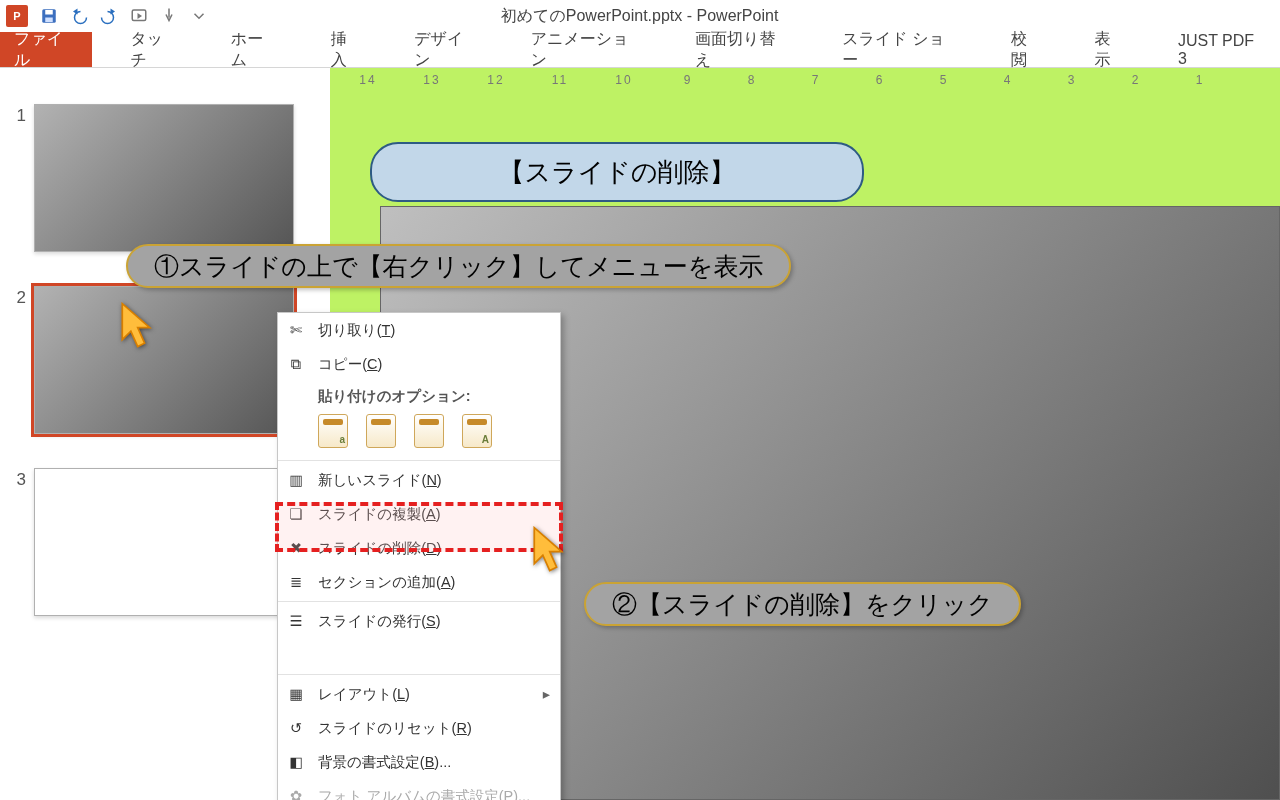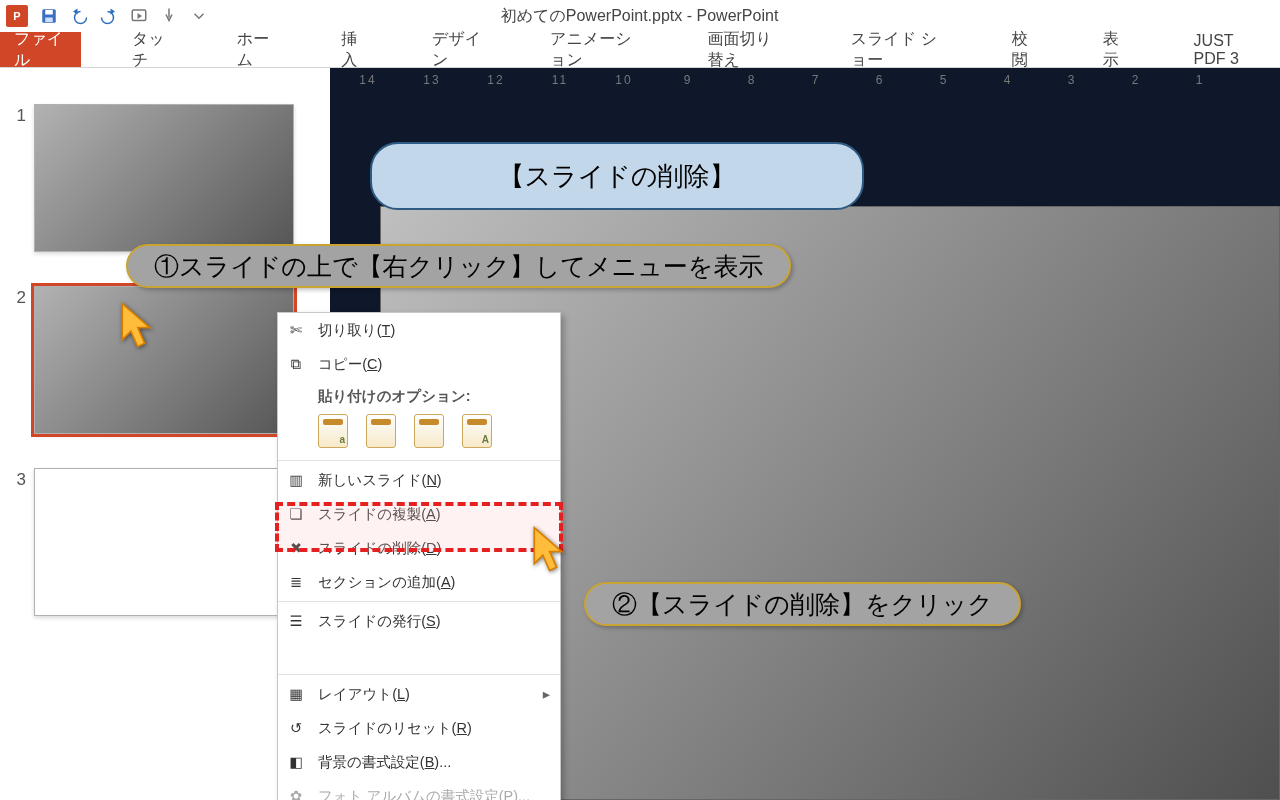--- a/index.html
+++ b/index.html
@@ -41,21 +41,21 @@
     font: bold 11px/22px sans-serif;
     text-align: center;
     border-radius: 2px;
   }
   
   .ribbon-tabs {
     height: 36px;
     border-bottom: 1px solid #d6d6d6;
     display: flex;
     align-items: center;
-    gap: 37px;
+    gap: 24px;
     padding-left: 0;
     font-size: 16px;
     color: #444;
   }
   .ribbon-tabs .tab {
     padding: 0 14px;
     height: 100%;
     display: flex;
     align-items: center;
     cursor: pointer;
@@ -95,21 +95,21 @@
     border: 1px solid #b0b0b0;
     box-shadow: 0 2px 4px rgba(0,0,0,.15);
   }
   .thumb.gradient { background: linear-gradient(135deg,#b2b2b2,#555); }
   .thumb.blank { background: #fff; }
   .thumb-slot.selected .thumb { outline: 3px solid #d04626; }
   
   .canvas-area {
     flex: 1;
     position: relative;
-    background: #0f172a;
+    background: #bef264;
   }
   .ruler {
     height: 24px;
     display: flex;
     align-items: center;
     color: #777;
     font-size: 12px;
     letter-spacing: 2px;
     padding-left: 6px;
     user-select: none;
@@ -189,21 +189,21 @@
     height: 50px;
     border: 4px dashed #e52020;
     background: rgba(255,190,190,.2);
     z-index: 25;
     pointer-events: none;
   }
   
   .callout-blue {
     position: absolute;
     left: 370px; top: 142px;
-    width: 494px; height: 68px;
+    width: 494px; height: 60px;
     background: #c2d7e9;
     border: 2px solid #2e5b83;
     border-radius: 28px;
     display:flex; align-items:center; justify-content:center;
     font-size: 26px; color:#000;
     z-index: 10;
   }
   .callout-yellow {
     position: absolute;
     background: #a3a3a3;

